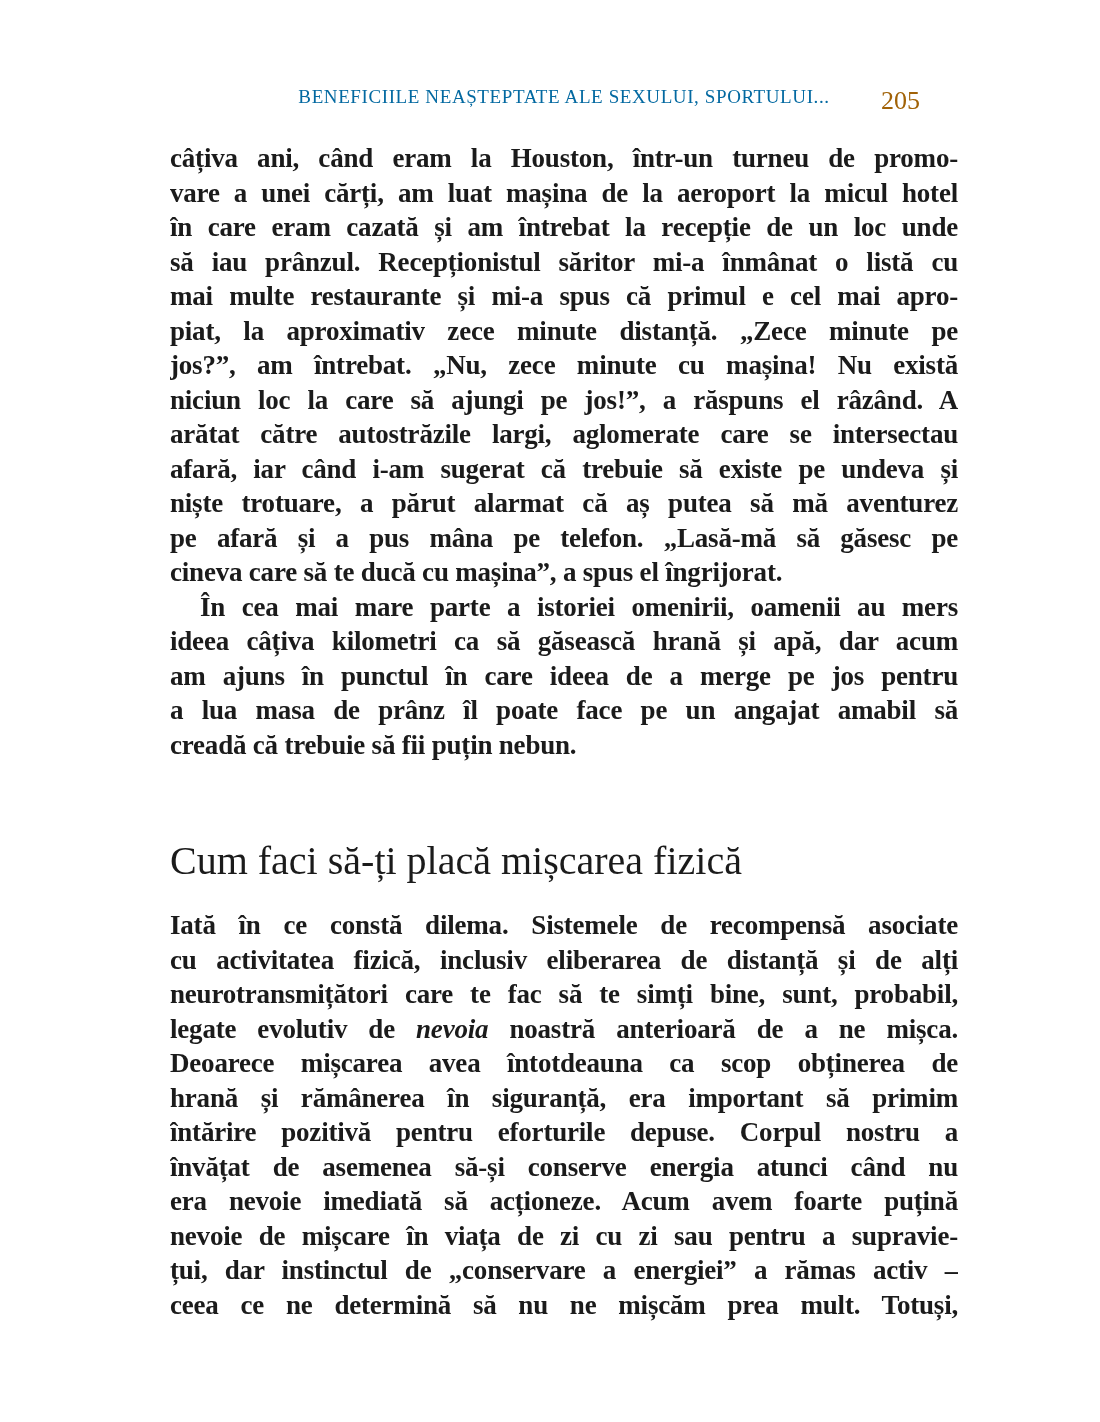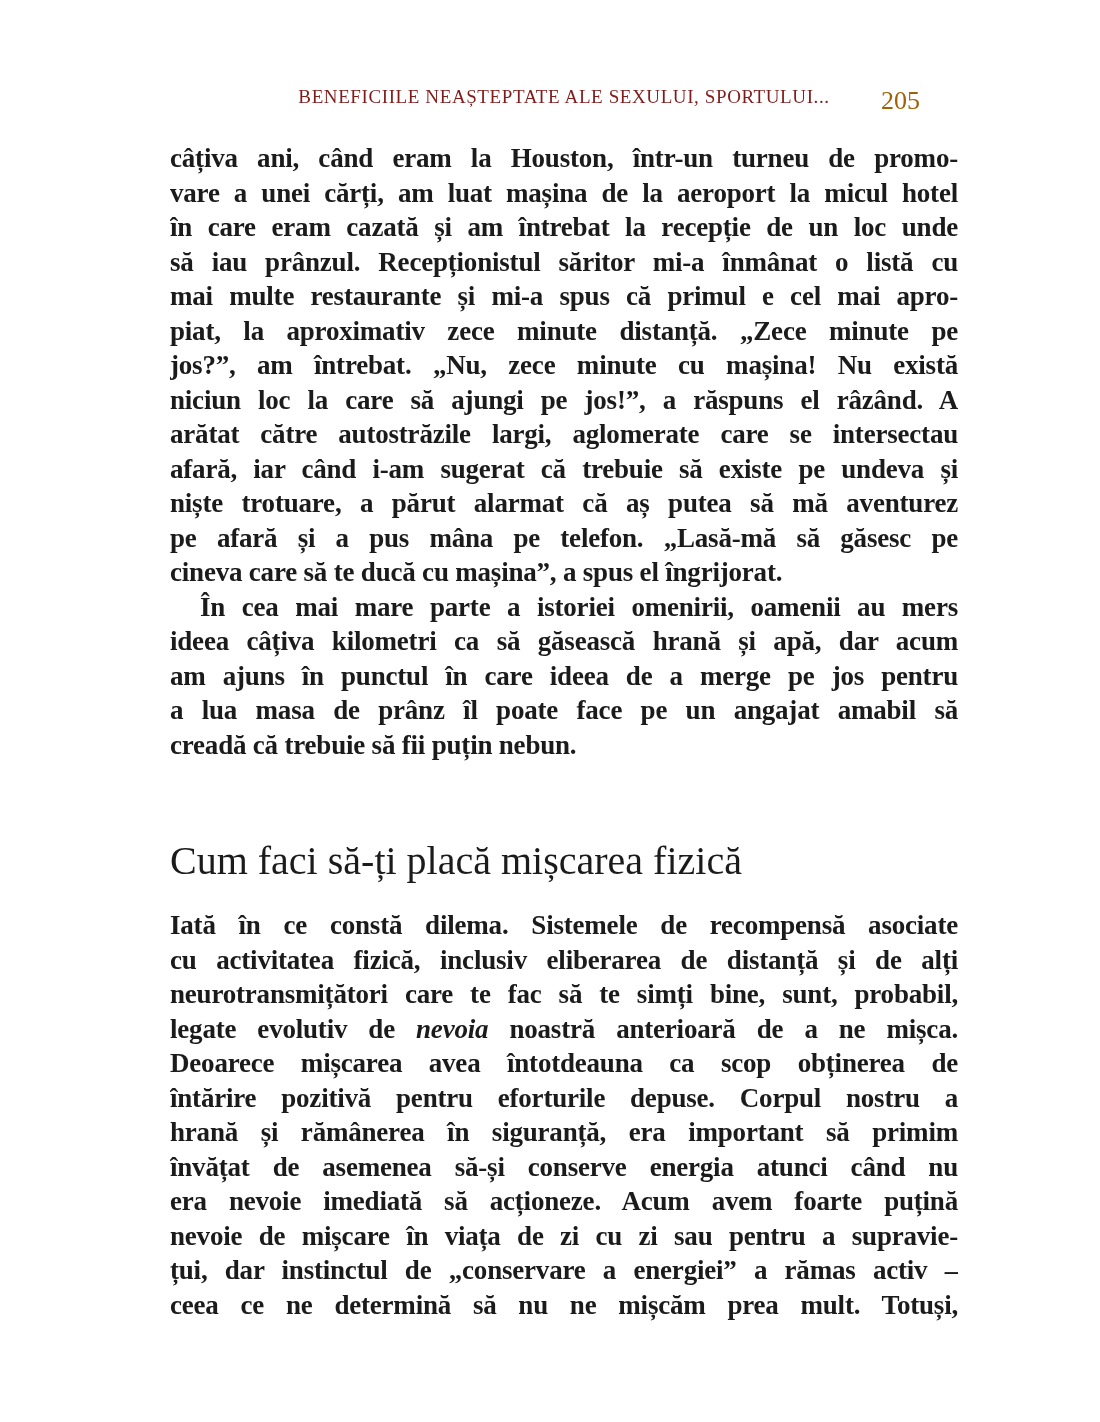--- a/index.html
+++ b/index.html
@@ -23,21 +23,21 @@
     left: 170px;
     top: 86px;
     width: 788px;
     height: 26px;
   }
   .running-head {
     text-align: center;
     font-size: 19px;
     letter-spacing: 0.6px;
     white-space: nowrap;
-    color: #7f1d1d;
+    color: #0369a1;
   }
   .page-number {
     position: absolute;
     right: 38px;
     top: 0;
     font-size: 26px;
     color: #a16207;
   }
   .text-column {
     position: absolute;
@@ -111,22 +111,22 @@
         <div class="line"><span>a lua masa de prânz îl poate face pe un angajat amabil să</span></div>
         <div class="line last"><span>creadă că trebuie să fii puțin nebun.</span></div>
       </div>
       <h2 class="section-heading">Cum faci să-ți placă mișcarea fizică</h2>
       <div class="paragraph">
         <div class="line"><span>Iată în ce constă dilema. Sistemele de recompensă asociate</span></div>
         <div class="line"><span>cu activitatea fizică, inclusiv eliberarea de distanță și de alți</span></div>
         <div class="line"><span>neurotransmițători care te fac să te simți bine, sunt, probabil,</span></div>
         <div class="line"><span>legate evolutiv de </span><i>nevoia</i><span> noastră anterioară de a ne mișca.</span></div>
         <div class="line"><span>Deoarece mișcarea avea întotdeauna ca scop obținerea de</span></div>
+        <div class="line"><span>hrană și rămânerea în siguranță, era important să primim</span></div>
         <div class="line"><span>întărire pozitivă pentru eforturile depuse. Corpul nostru a</span></div>
-        <div class="line"><span>hrană și rămânerea în siguranță, era important să primim</span></div>
         <div class="line"><span>învățat de asemenea să-și conserve energia atunci când nu</span></div>
         <div class="line"><span>era nevoie imediată să acționeze. Acum avem foarte puțină</span></div>
         <div class="line"><span>nevoie de mișcare în viața de zi cu zi sau pentru a supravie-</span></div>
         <div class="line"><span>țui, dar instinctul de „conservare a energiei” a rămas activ –</span></div>
         <div class="line"><span>ceea ce ne determină să nu ne mișcăm prea mult. Totuși,</span></div>
       </div>
     </div>
 
 </div>
 

